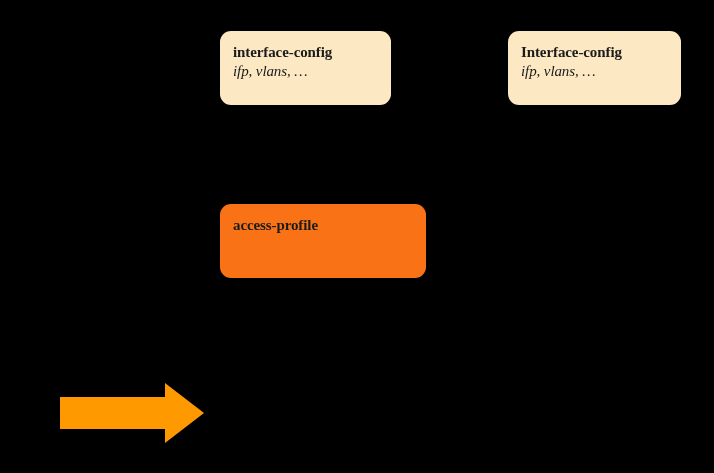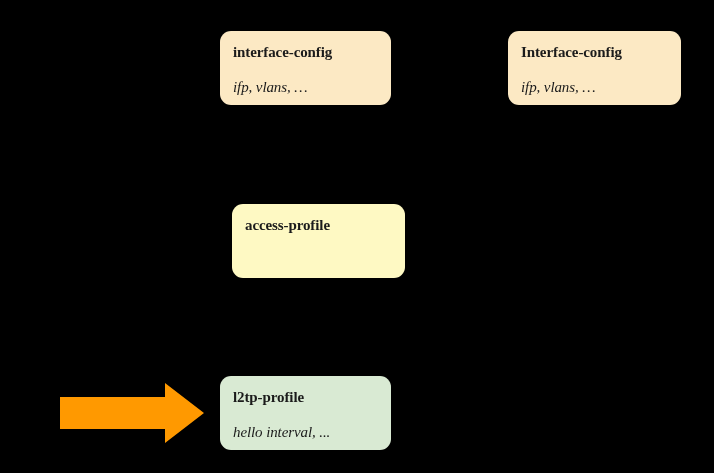--- a/index.html
+++ b/index.html
@@ -33,21 +33,21 @@
     white-space: nowrap;
   }
   .node-subtitle {
     font-size: 15px;
     font-weight: normal;
     font-style: italic;
     color: #1b1b1b;
     line-height: 19px;
     letter-spacing: -0.1px;
     white-space: nowrap;
-    margin-top: 16px;
+    margin-top: 0;
   }
   .arrow-wrap {
     position: absolute;
     left: 60px;
     top: 382px;
     width: 145px;
     height: 62px;
   }
   .arrow-wrap svg {
     display: block;
@@ -69,22 +69,18 @@
   <div class="node" id="node-0" style="left:220px; top:31px; width:171px; height:74px; background:#fce9c4;">
     <div class="node-title">interface-config</div>
     <div class="node-subtitle">ifp, vlans, …</div>
   </div>
 
   <div class="node" id="node-1" style="left:508px; top:31px; width:173px; height:74px; background:#fce9c4;">
     <div class="node-title">Interface-config</div>
     <div class="node-subtitle">ifp, vlans, …</div>
   </div>
 
-  <div class="node" id="node-2" style="left:232px; top:204px; width:173px; height:74px; background:#fef9c3;">
+  <div class="node" id="node-2" style="left:220px; top:204px; width:206px; height:74px; background:#f97316;">
     <div class="node-title">access-profile</div>
   </div>
 
-  <div class="node" id="node-3" style="left:220px; top:376px; width:171px; height:74px; background:#d9ead3;">
-    <div class="node-title">l2tp-profile</div>
-    <div class="node-subtitle">hello interval, ...</div>
-  </div>
 
 </div>
 
 </body></html>

